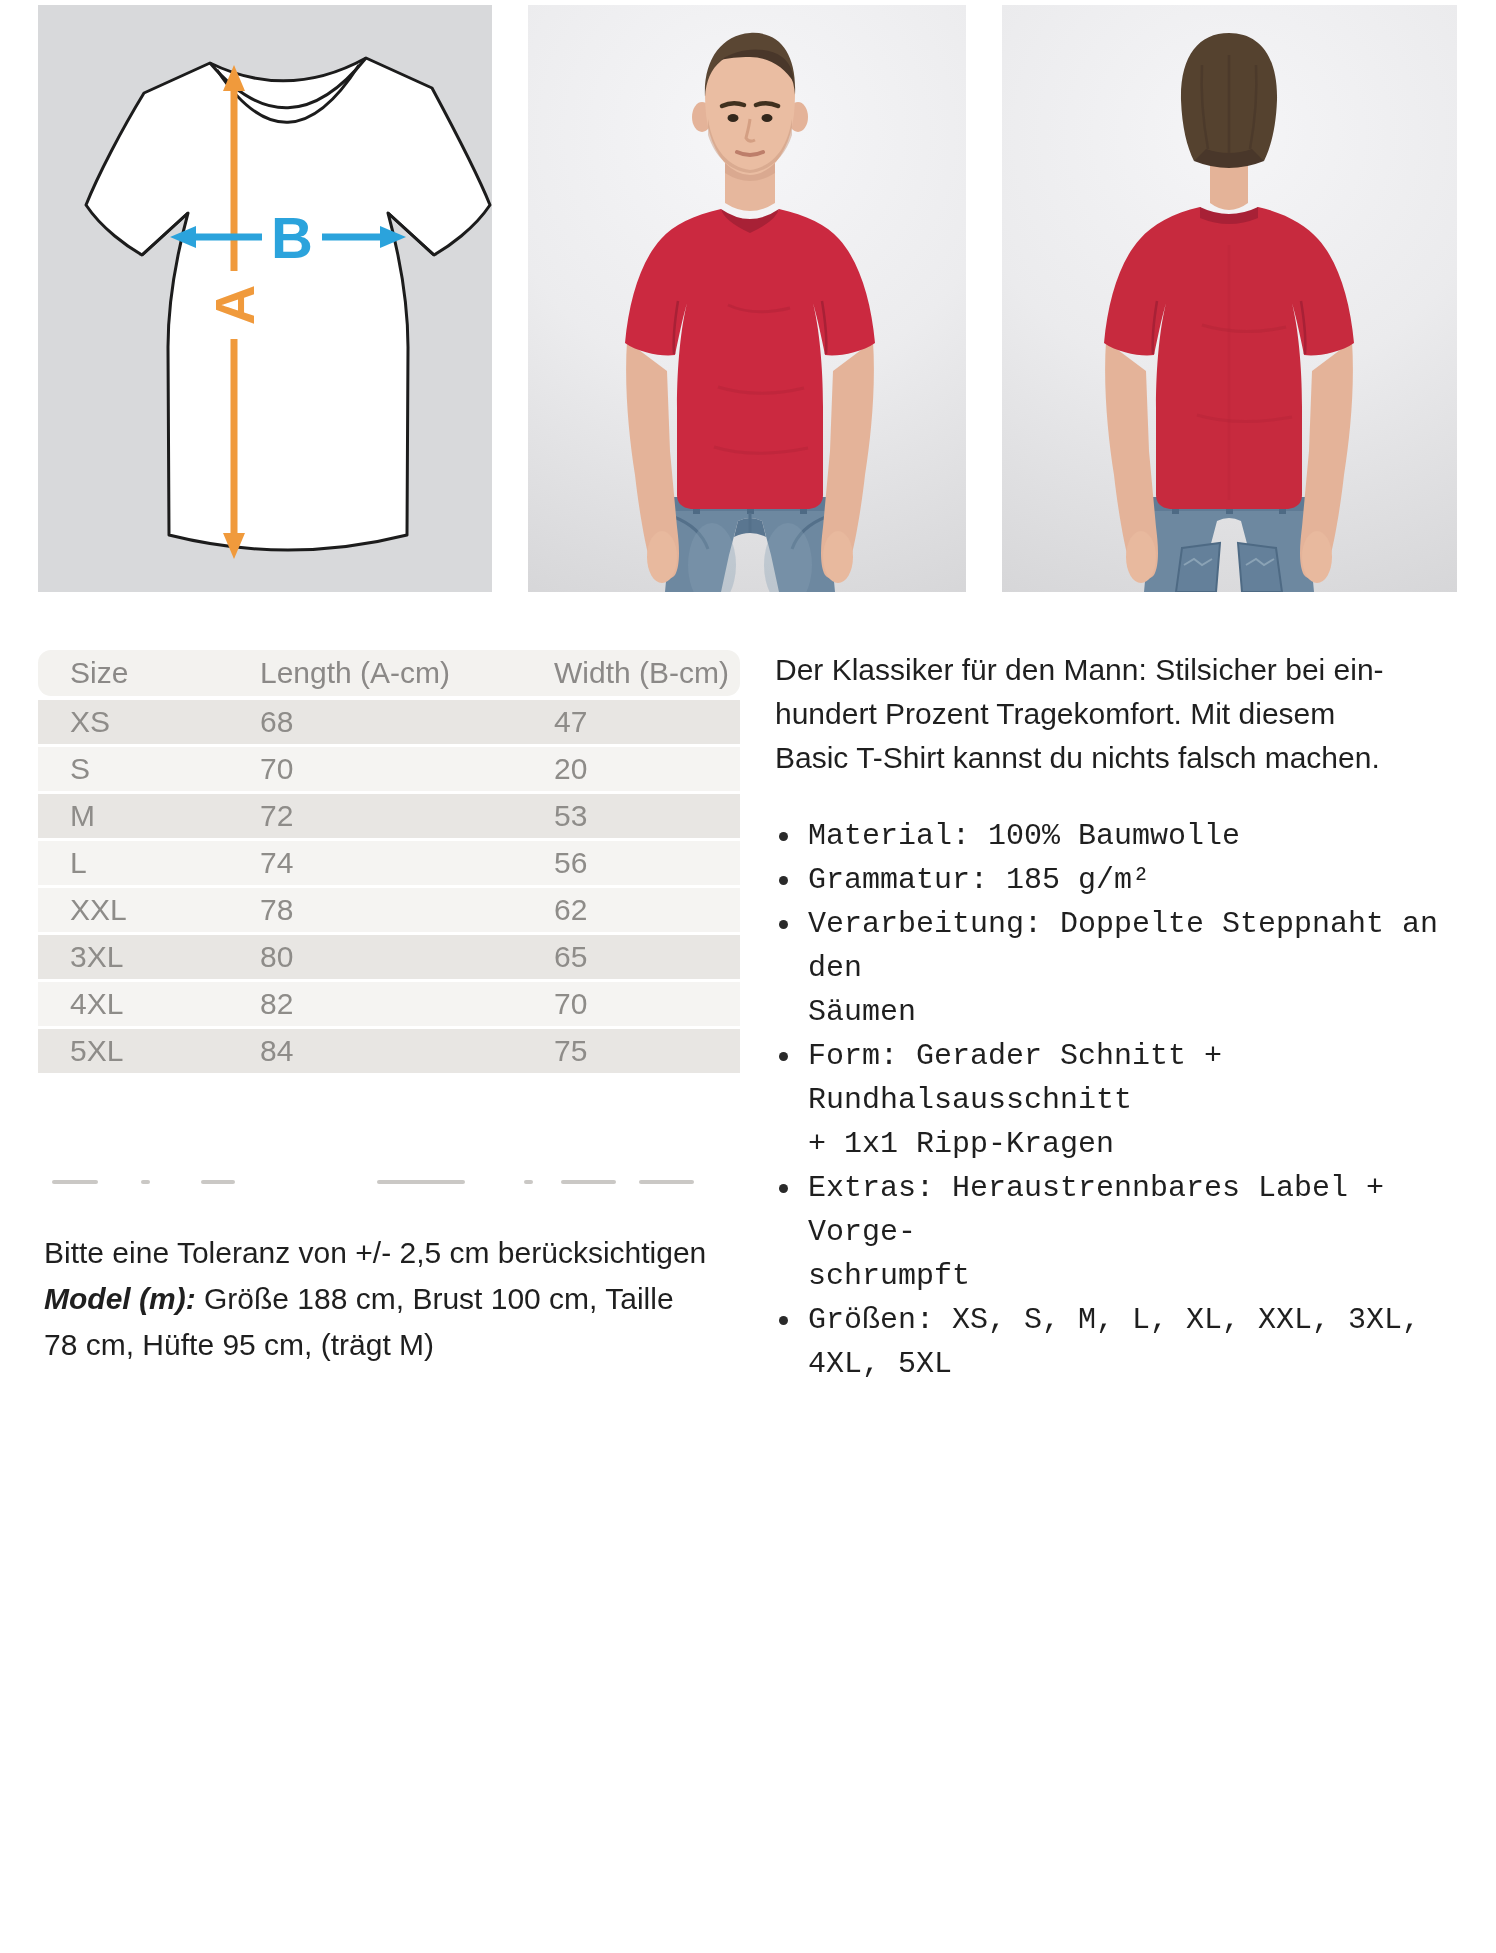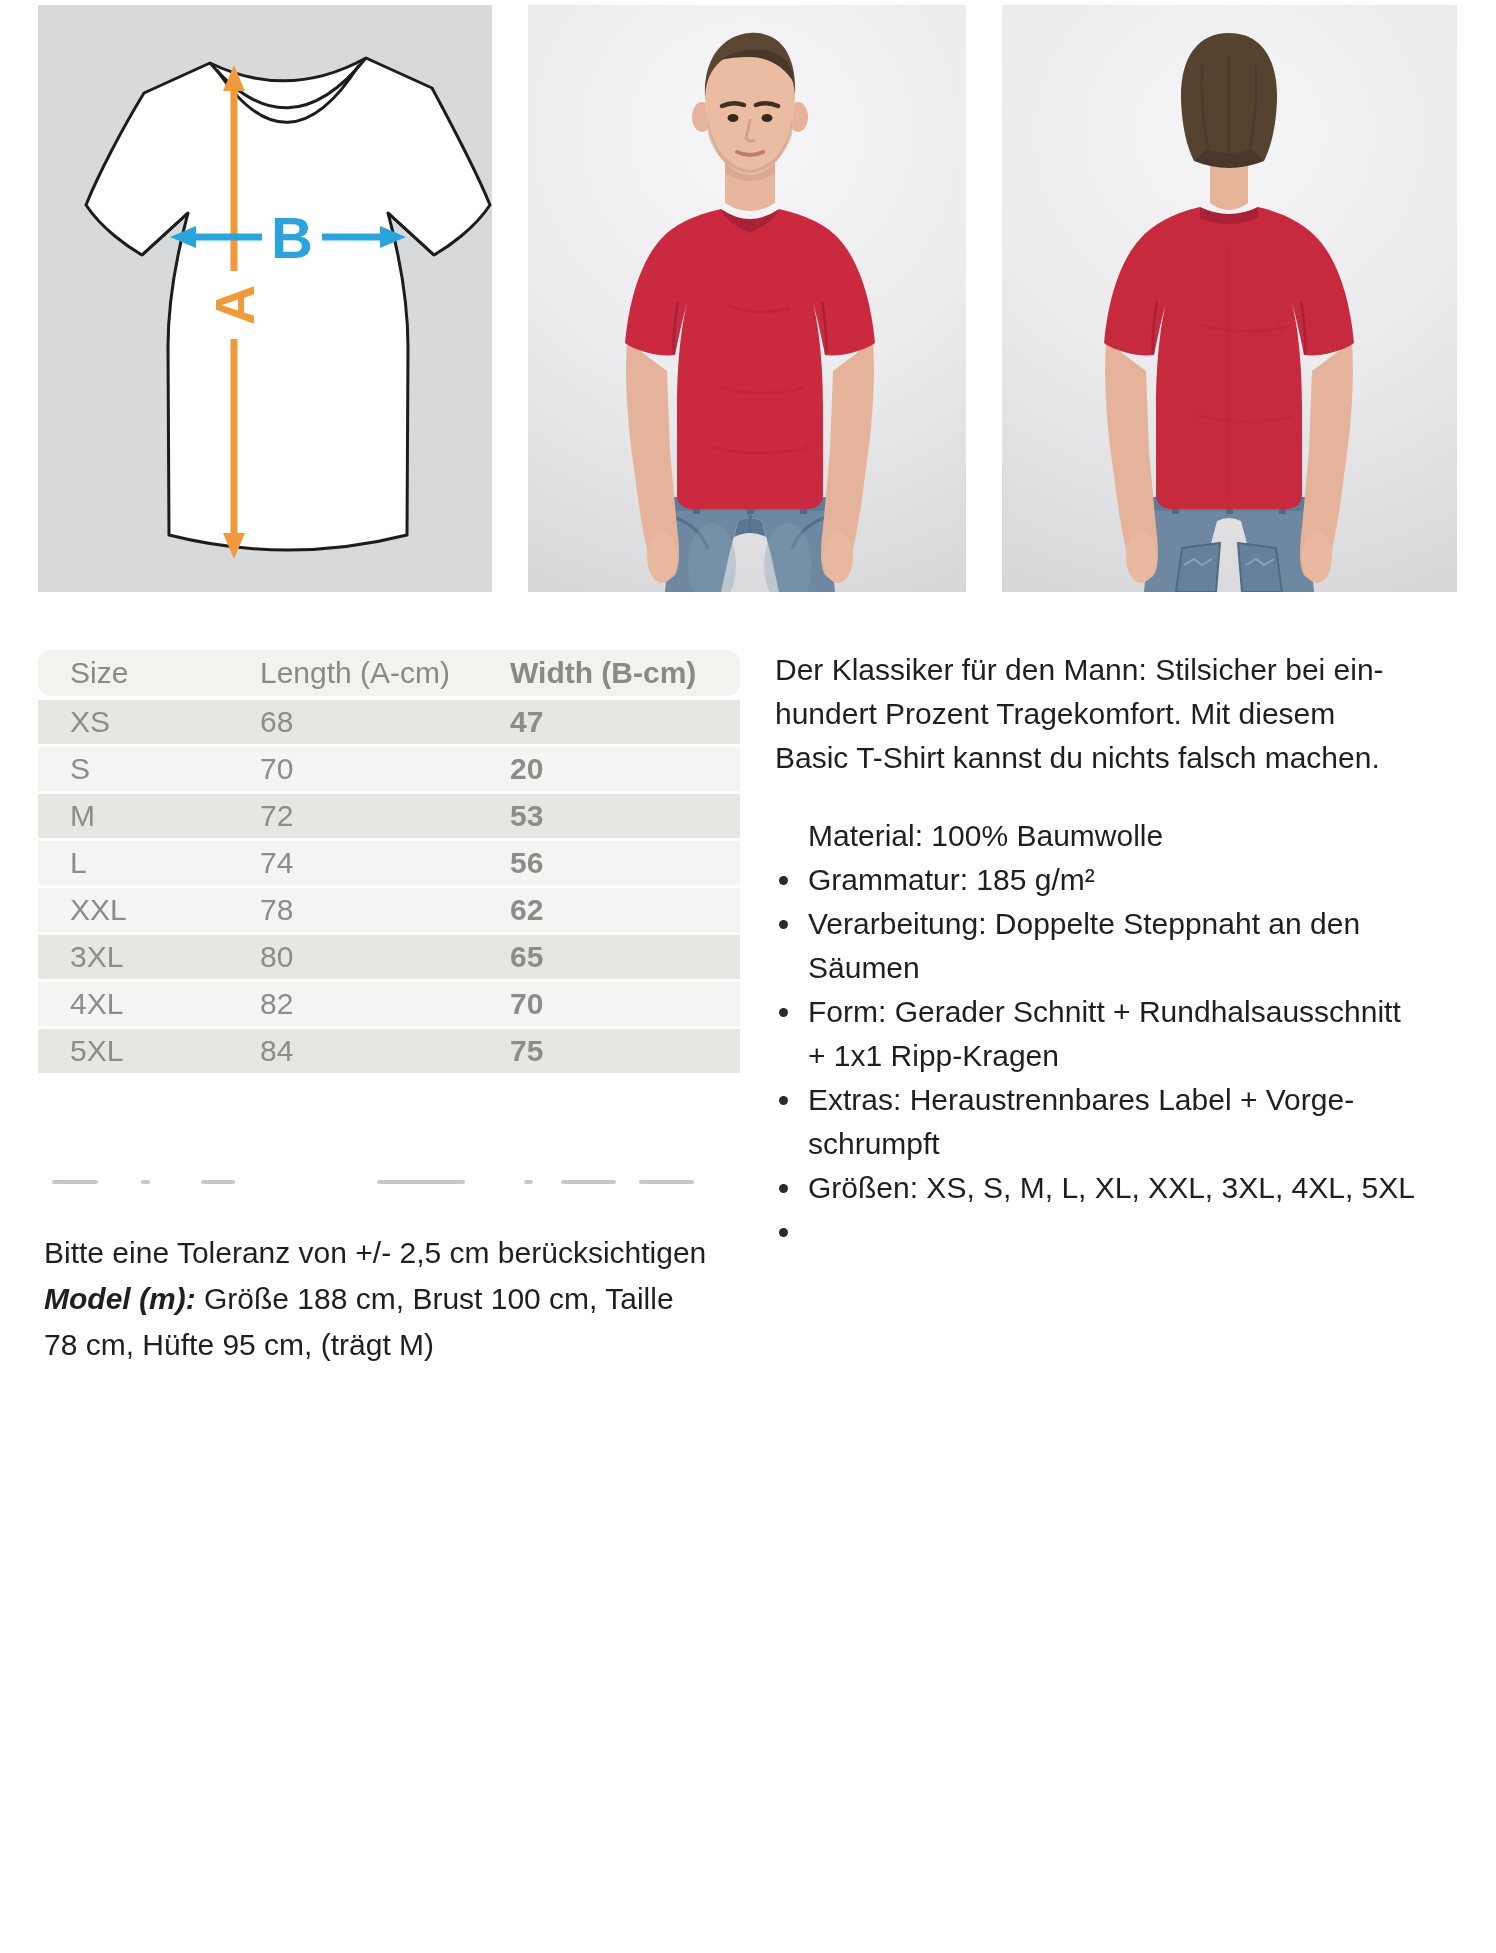--- a/index.html
+++ b/index.html
@@ -13,29 +13,29 @@
   #tile-back{left:1002px;width:455px;
       background:radial-gradient(ellipse 130% 95% at 50% 22%, #f5f5f7 0%, #ebebed 45%, #d2d2d4 100%);}
   .img-tile svg{display:block;}
   
   .size-table{position:absolute;left:38px;top:650px;width:702px;font-size:30px;color:#8e8c89;}
   .t-head{position:relative;height:46px;background:#f3f2ef;margin-bottom:4px;color:#8b8987;border-radius:13px;}
   .t-row{position:relative;height:44px;margin-bottom:3px;}
   .t-row.odd{background:#e8e6e3;}
   .t-row.even{background:#f5f4f2;}
   .c1,.c2,.c3{position:absolute;top:50%;transform:translateY(-50%);white-space:nowrap;}
-  .c1{left:32px;} .c2{left:222px;} .c3{left:472px;font-weight:bold;}
+  .c1{left:32px;} .c2{left:222px;} .c3{left:516px;}
   
   .cutoff{position:absolute;left:38px;top:1180px;width:702px;height:5px;}
   .cutoff i{position:absolute;top:0;height:4px;background:#cac8c5;border-radius:2px;}
   
   .desc{position:absolute;left:775px;top:648px;width:720px;font-size:30px;line-height:44px;}
   .desc .intro{white-space:pre-line;margin:0 0 34px 0;}
   .spec-list{margin:0;padding:0;list-style:none;}
-  .spec-item{display:flex;align-items:flex-end;}
+  .spec-item{display:flex;align-items:flex-start;font-family:Liberation Mono, monospace;}
   .spec-dot{flex:0 0 33px;position:relative;}
   .spec-dot::before{content:"";position:absolute;left:4px;top:18px;width:9px;height:9px;
       border-radius:50%;background:#2a2a2a;}
   .spec-text{white-space:pre-line;}
   
   .notes{position:absolute;left:44px;top:1230px;width:700px;font-size:30px;line-height:46px;}
   .notes .model-line{margin-top:0;}
   .notes b{font-weight:bold;font-style:italic;}
   .model-rest{white-space:pre-line;}
 </style>

